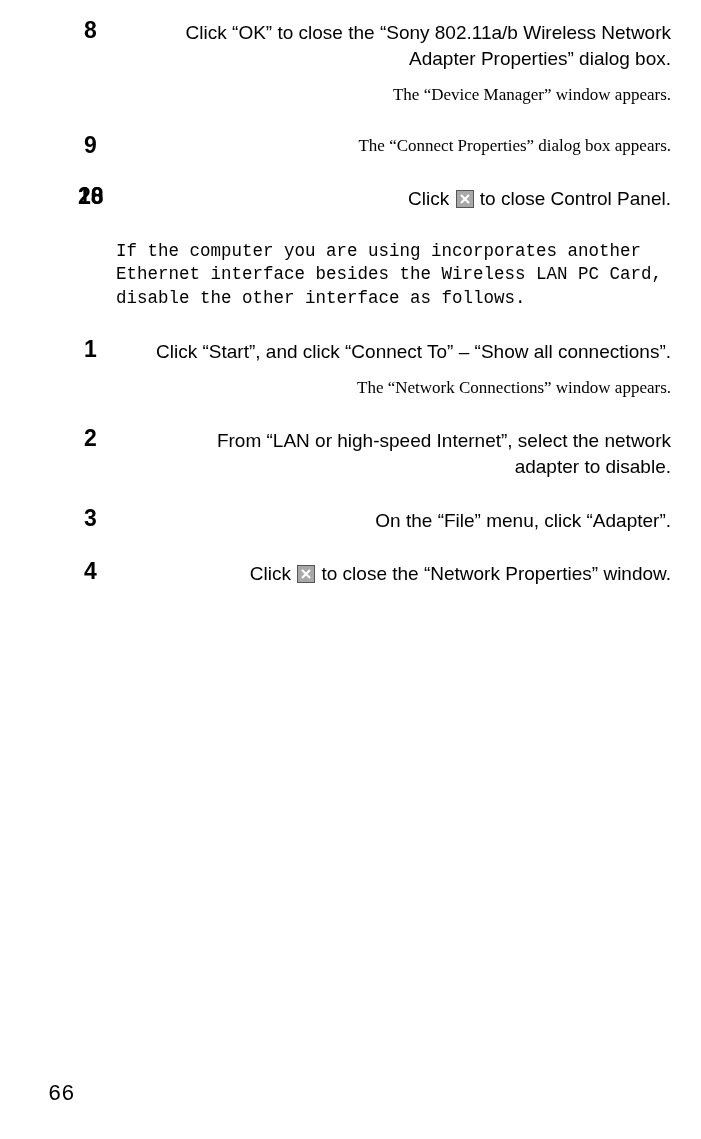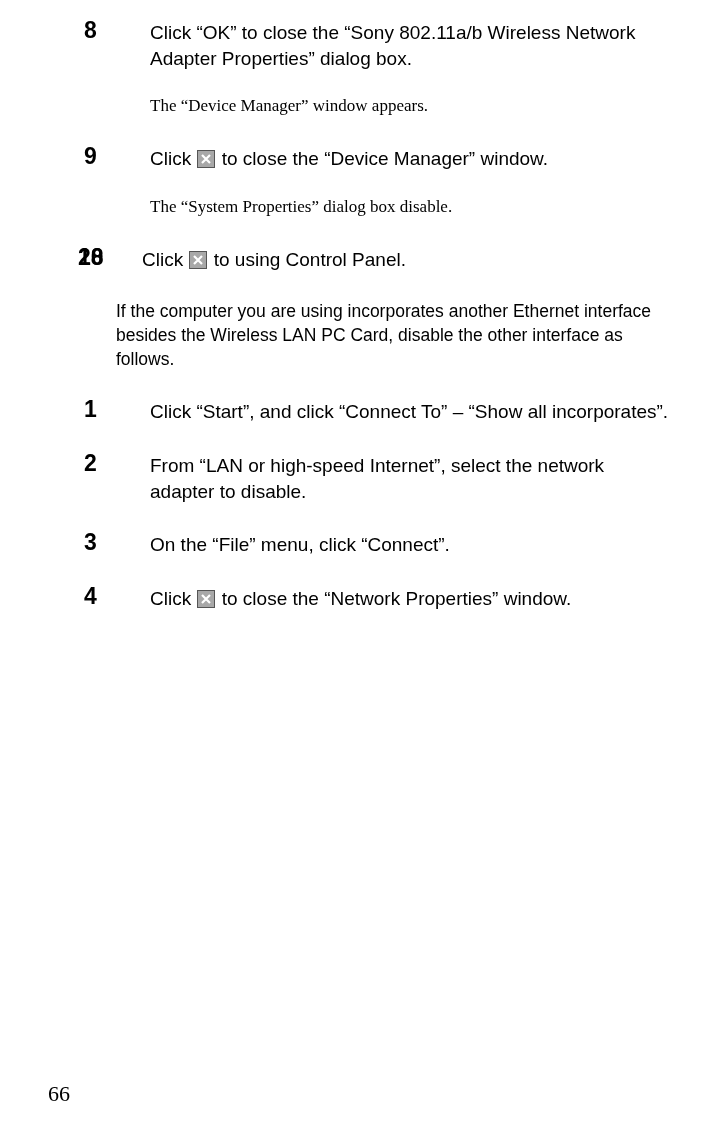--- a/index.html
+++ b/index.html
@@ -26,122 +26,118 @@
       font-size: 23px;
       font-family: Arial, Helvetica, sans-serif;
       width: 32px;
       text-align: left;
     }
     .step-num.two-digit {
       left: -38px;
     }
     .step-body {
       padding-left: 34px;
+      text-align: right;
     }
     .step-main {
       font-size: 19px;
       line-height: 1.35;
       font-family: Arial, Helvetica, sans-serif;
     }
     .step-sub {
       font-size: 17px;
       line-height: 1.35;
       font-family: "Times New Roman", Times, serif;
-      margin-top: 24px;
+      margin-top: 13px;
     }
     .paragraph {
       font-size: 17.5px;
       line-height: 1.35;
-      font-family: Liberation Sans, sans-serif;
+      font-family: Liberation Mono, monospace;
       margin: 10px 0 28px 0;
     }
     .close-icon {
       display: inline-block;
       width: 18px;
       height: 18px;
       vertical-align: -3px;
       margin: 0 1px;
     }
     .close-icon svg {
       width: 18px;
       height: 18px;
       display: block;
     }
     .page-number {
       position: absolute;
       left: 48px;
       bottom: 32px;
       font-size: 22px;
-      font-family: Liberation Serif, serif;
+      font-family: Liberation Mono, monospace;
     }
   </style>
 </head>
 <body>
 
 <div class="content">
 
   <div class="step">
     <span class="step-num">8</span>
     <div class="step-body">
       <div class="step-main">Click “OK” to close the “Sony 802.11a/b Wireless Network Adapter Properties” dialog box.</div>
       <div class="step-sub">The “Device Manager” window appears.</div>
     </div>
   </div>
 
   <div class="step">
     <span class="step-num">9</span>
     <div class="step-body">
-      <div class="step-main">
-        <span>Click </span><span class="close-icon"><svg viewBox="0 0 18 18">
-              <rect x="0.5" y="0.5" width="17" height="17" fill="#a8a8a8" stroke="#555" stroke-width="1"></rect>
-              <path d="M5 5 L13 13 M13 5 L5 13" stroke="#ffffff" stroke-width="2.2"></path>
-            </svg></span><span> to close the “Device Manager” window.</span>
-      </div>
-      <div class="step-sub">The “System Properties” dialog box disable.</div>
+      <div class="step-sub">The “Connect Properties” dialog box appears.</div>
     </div>
   </div>
 
   <div class="step">
     <span class="step-num two-digit">20</span>
     <div class="step-body" style="padding-left:26px">
     </div>
   </div>
 
   <div class="step">
     <span class="step-num two-digit">18</span>
     <div class="step-body" style="padding-left:26px">
       <div class="step-main">
         <span>Click </span><span class="close-icon"><svg viewBox="0 0 18 18">
               <rect x="0.5" y="0.5" width="17" height="17" fill="#a8a8a8" stroke="#555" stroke-width="1"></rect>
               <path d="M5 5 L13 13 M13 5 L5 13" stroke="#ffffff" stroke-width="2.2"></path>
-            </svg></span><span> to using Control Panel.</span>
+            </svg></span><span> to close Control Panel.</span>
       </div>
     </div>
   </div>
 
   <div class="paragraph">If the computer you are using incorporates another Ethernet interface besides the Wireless LAN PC Card, disable the other interface as follows.</div>
 
   <div class="step">
     <span class="step-num">1</span>
     <div class="step-body">
-      <div class="step-main">Click “Start”, and click “Connect To” – “Show all incorporates”.</div>
+      <div class="step-main">Click “Start”, and click “Connect To” – “Show all connections”.</div>
+      <div class="step-sub">The “Network Connections” window appears.</div>
     </div>
   </div>
 
   <div class="step">
     <span class="step-num">2</span>
     <div class="step-body">
       <div class="step-main">From “LAN or high-speed Internet”, select the network adapter to disable.</div>
     </div>
   </div>
 
   <div class="step">
     <span class="step-num">3</span>
     <div class="step-body">
-      <div class="step-main">On the “File” menu, click “Connect”.</div>
+      <div class="step-main">On the “File” menu, click “Adapter”.</div>
     </div>
   </div>
 
   <div class="step">
     <span class="step-num">4</span>
     <div class="step-body">
       <div class="step-main">
         <span>Click </span><span class="close-icon"><svg viewBox="0 0 18 18">
               <rect x="0.5" y="0.5" width="17" height="17" fill="#a8a8a8" stroke="#555" stroke-width="1"></rect>
               <path d="M5 5 L13 13 M13 5 L5 13" stroke="#ffffff" stroke-width="2.2"></path>

